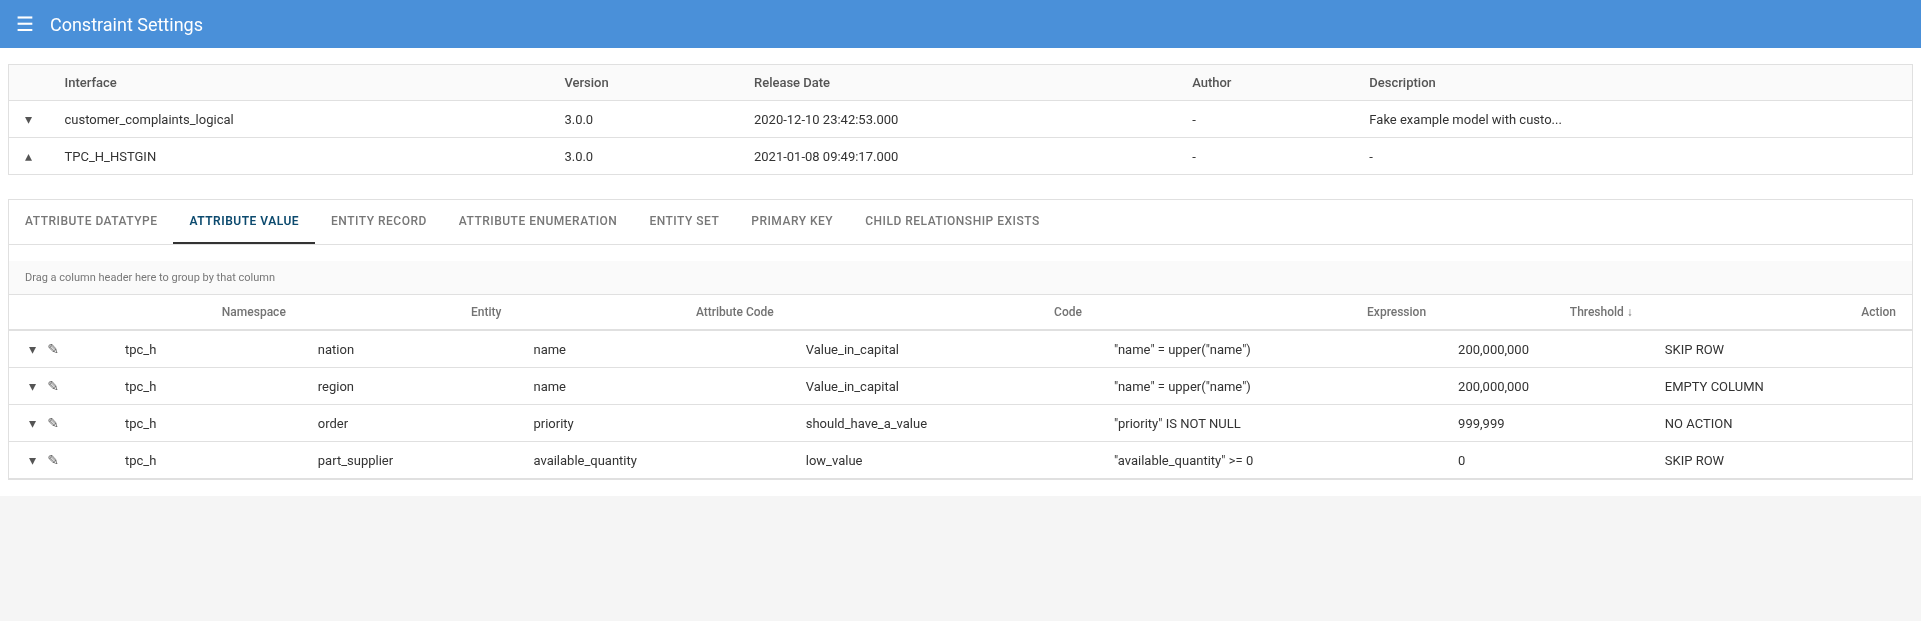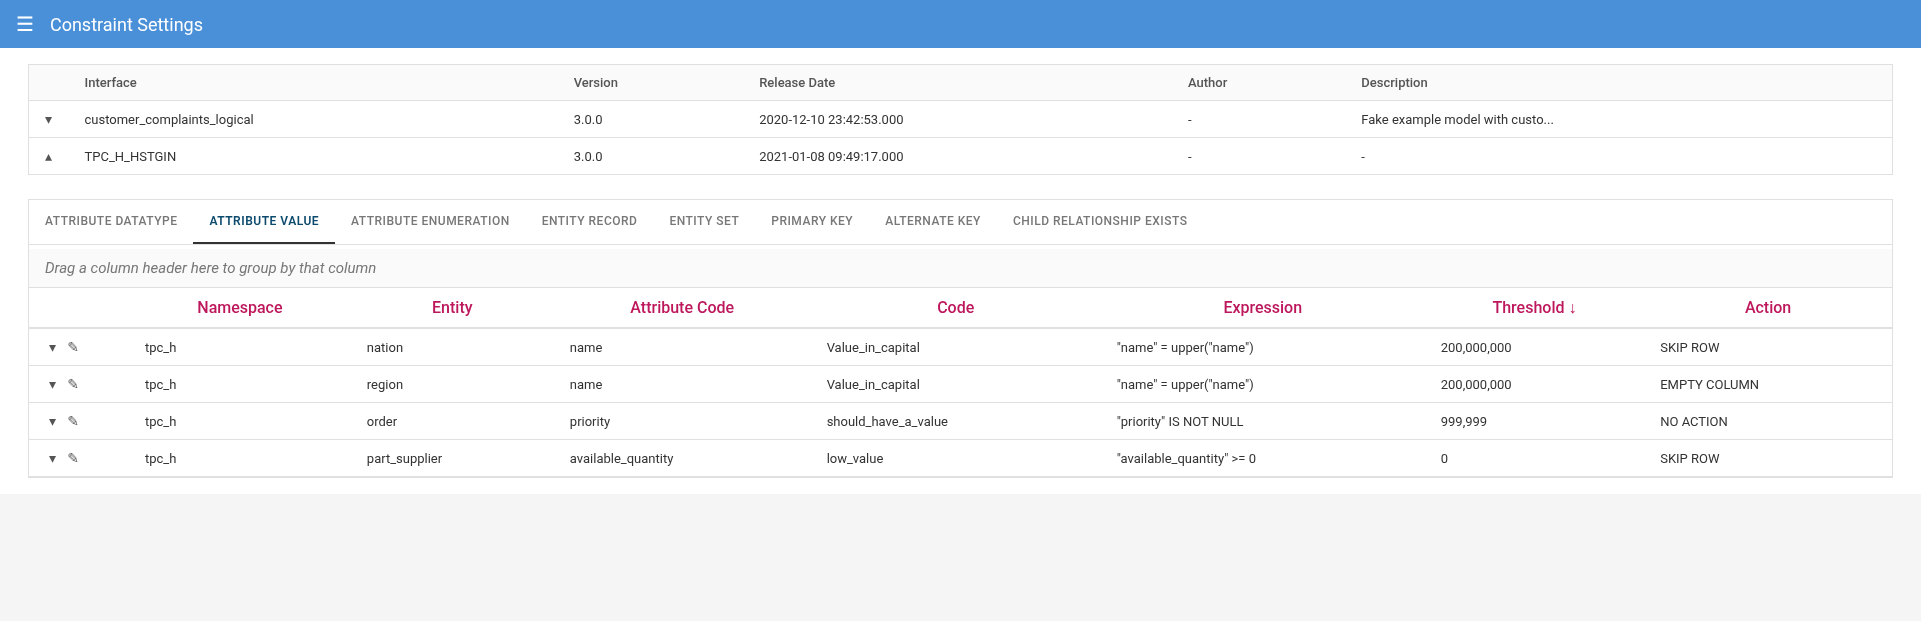--- a/index.html
+++ b/index.html
@@ -11,21 +11,21 @@
       height: 48px;
       display: flex;
       align-items: center;
       padding: 0 16px;
       gap: 16px;
     }
     .app-header .menu-icon { color: #fff; font-size: 20px; cursor: pointer; }
     .app-header .title { color: #fff; font-size: 18px; font-weight: 400; }
 
     
-    .main-content { background: #fff; padding: 16px 28px; }
+    .main-content { background: #fff; padding: 16px 8px; }
 
     
     .interfaces-table {
       width: 100%;
       border-collapse: collapse;
       border: 1px solid #e0e0e0;
       margin-bottom: 24px;
       background: #fff;
     }
     .interfaces-table th {
@@ -44,21 +44,21 @@
       border-bottom: 1px solid #e0e0e0;
     }
     .interfaces-table tr:last-child td { border-bottom: none; }
     .interfaces-table .expand-icon { font-size: 14px; color: #555; cursor: pointer; }
 
     
     .tabs-container {
       border-bottom: 1px solid #e0e0e0;
       display: flex;
       gap: 0;
-      margin-bottom: 4px;
+      margin-bottom: 16px;
       background: #fff;
       overflow-x: auto;
     }
     .tab-item {
       padding: 14px 16px;
       font-size: 12px;
       font-weight: 500;
       color: #777;
       cursor: pointer;
       white-space: nowrap;
@@ -67,39 +67,38 @@
     }
     .tab-item.active {
       color: #0c4a6e;
       border-bottom: 2px solid #333;
       font-weight: 600;
     }
 
     
     .drag-hint {
       padding: 10px 16px;
-      font-size: 15px;
+      font-size: 11px;
       color: #777;
       background: #fafafa;
       border-bottom: 1px solid #e0e0e0;
-      font-style: italic;
     }
 
     
     .data-table {
       width: 100%;
       border-collapse: collapse;
       background: #fff;
     }
     .data-table th {
-      text-align: center;
-      padding: 10px 16px;
-      font-size: 16px;
+      text-align: right;
+      padding: 10px 16px;
+      font-size: 12px;
       font-weight: 500;
-      color: #be185d;
+      color: #737373;
       border-bottom: 2px solid #e0e0e0;
       white-space: nowrap;
     }
     .data-table td {
       padding: 10px 16px;
       font-size: 13px;
       color: #333;
       border-bottom: 1px solid #e0e0e0;
     }
     .data-table .action-icon { font-size: 14px; color: #555; cursor: pointer; padding: 0 4px; }
@@ -148,25 +147,24 @@
         <td>-</td>
       </tr>
     </tbody>
   </table>
 
   <div class="section-wrapper">
 
     <div class="tabs-container">
       <div class="tab-item">ATTRIBUTE DATATYPE</div>
       <div class="tab-item active">ATTRIBUTE VALUE</div>
+      <div class="tab-item">ENTITY RECORD</div>
       <div class="tab-item">ATTRIBUTE ENUMERATION</div>
-      <div class="tab-item">ENTITY RECORD</div>
       <div class="tab-item">ENTITY SET</div>
       <div class="tab-item">PRIMARY KEY</div>
-      <div class="tab-item">ALTERNATE KEY</div>
       <div class="tab-item">CHILD RELATIONSHIP EXISTS</div>
     </div>
 
     <div class="drag-hint">Drag a column header here to group by that column</div>
 
     <table class="data-table">
       <thead>
         <tr>
           <th style="width:100px"></th>
           <th>Namespace</th>

